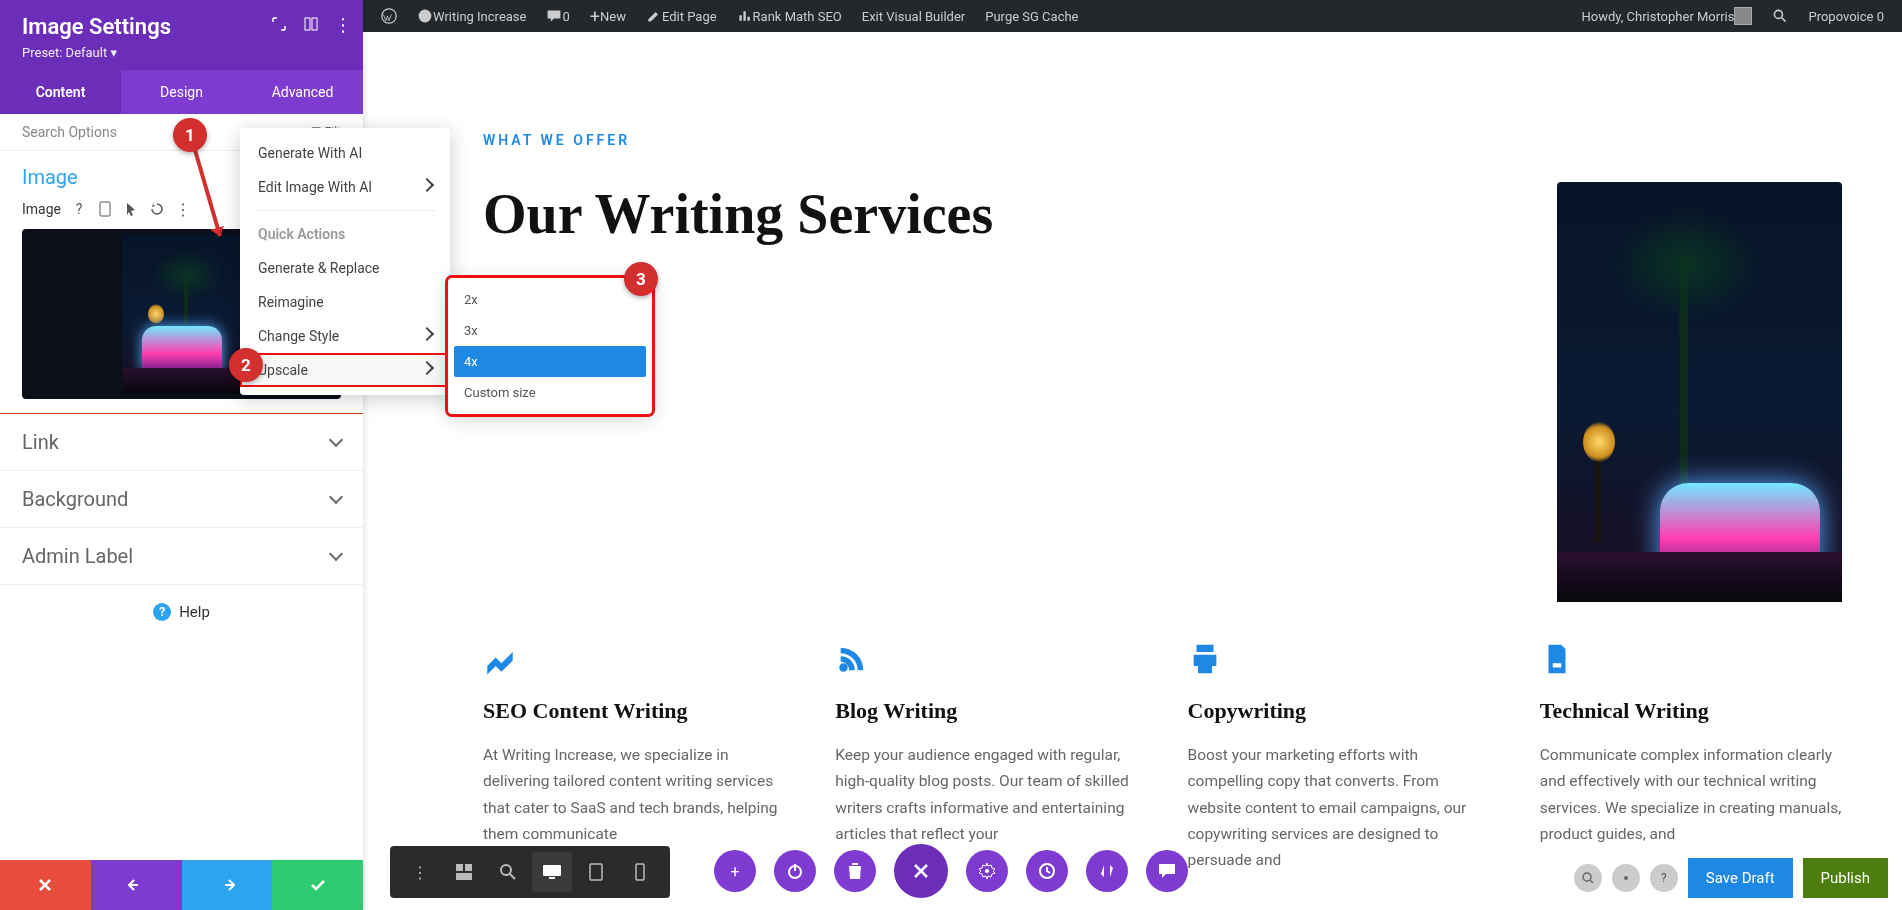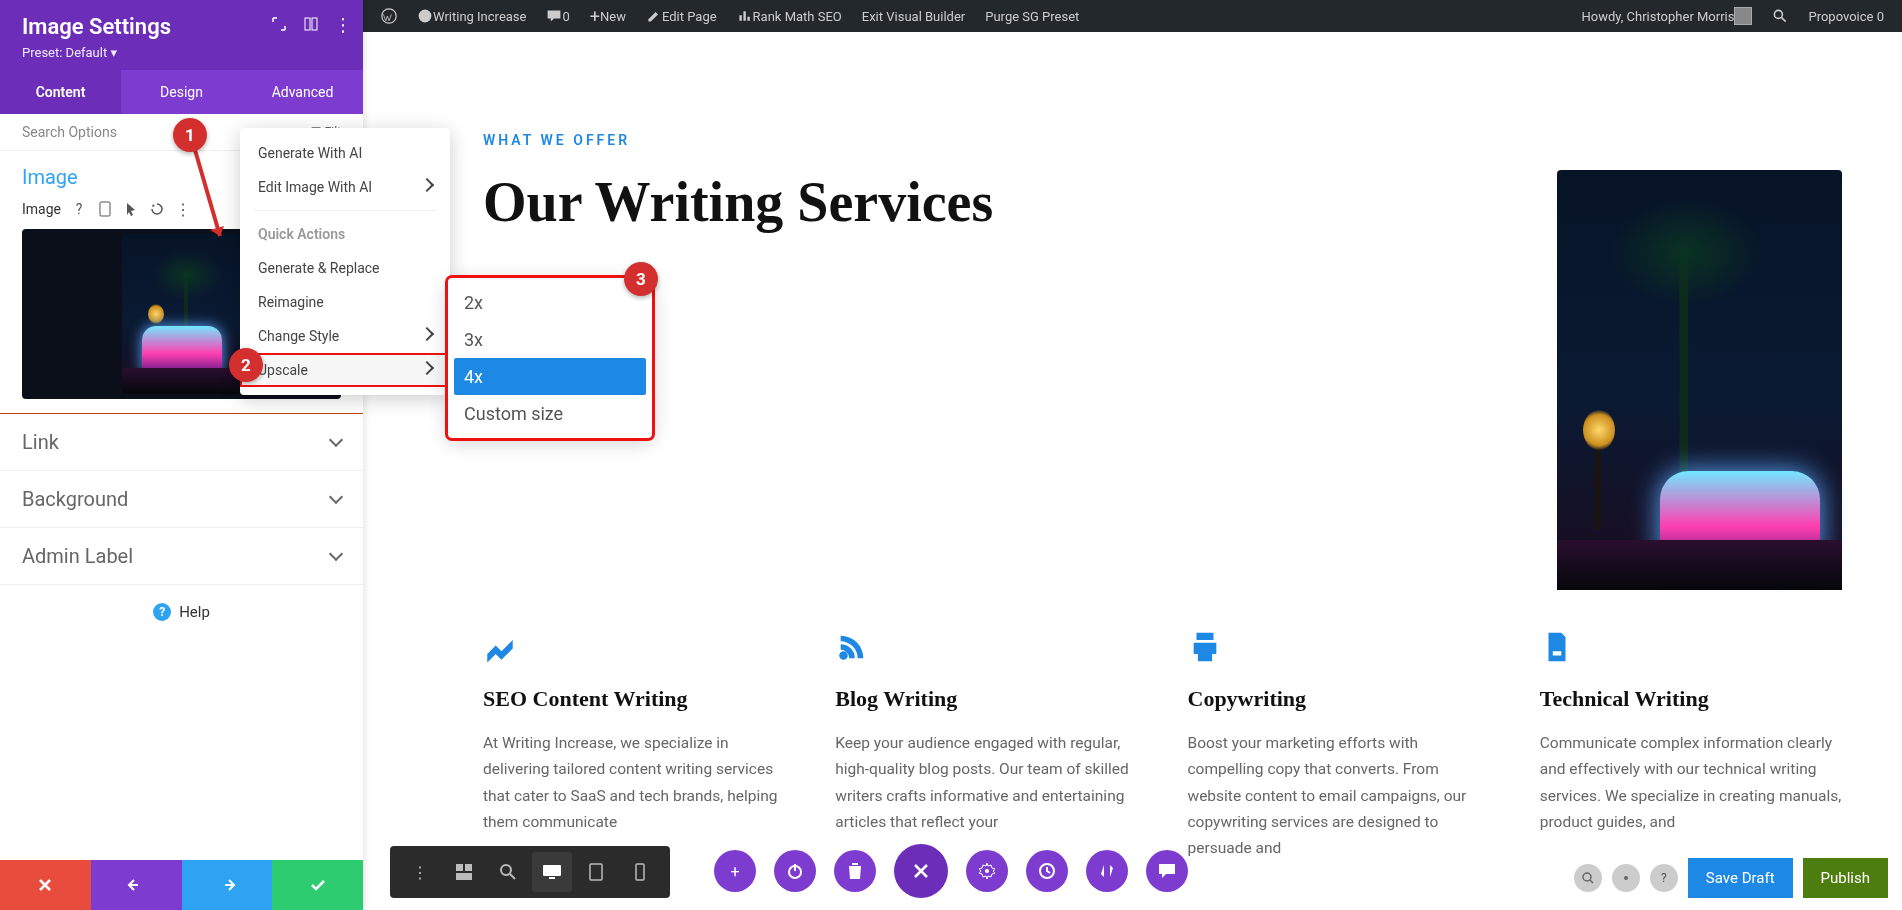--- a/index.html
+++ b/index.html
@@ -32,28 +32,28 @@
 .help-row{display:flex;align-items:center;justify-content:center;gap:8px;padding:18px 0;color:#333;font-size:15px}
 .help-row .qm{width:18px;height:18px;border-radius:50%;background:#2ea3f2;color:#fff;display:flex;align-items:center;justify-content:center;font-size:12px;font-weight:700}
 .panel-footer{margin-top:auto;display:flex;height:50px}
 .panel-footer div{flex:1;display:flex;align-items:center;justify-content:center;color:#fff;cursor:pointer}
 .pf-close{background:#e74c3c}.pf-undo{background:#7e3bd0}.pf-redo{background:#2ea3f2}.pf-save{background:#2ecc71}
 .context-menu{position:absolute;left:240px;top:128px;width:210px;background:#fff;border-radius:4px;box-shadow:0 4px 20px rgba(0,0,0,.2);padding:8px 0;z-index:30;font-size:14px;color:#444}
 .context-menu .cmi{padding:9px 18px;cursor:pointer;display:flex;align-items:center;justify-content:space-between}
 .context-menu .sep{height:1px;background:#eee;margin:6px 14px}
 .context-menu .hdr{padding:9px 18px;color:#999;font-weight:600}
 .context-menu .cmi.hl{outline:2px solid #e11;outline-offset:-2px;background:#f7f7f7}
-.submenu{position:absolute;left:448px;top:278px;width:204px;background:#fff;border-radius:4px;box-shadow:0 4px 20px rgba(0,0,0,.2);padding:6px;z-index:31;font-size:18px;outline:3px solid #e11}
+.submenu{position:absolute;left:448px;top:278px;width:204px;background:#fff;border-radius:4px;box-shadow:0 4px 20px rgba(0,0,0,.2);padding:6px;z-index:31;font-size:13px;outline:3px solid #e11}
 .submenu .smi{padding:8px 10px;cursor:pointer;border-radius:2px;color:#555}
 .submenu .smi.sel{background:#1e88e5;color:#fff}
 .callout{position:absolute;width:34px;height:34px;border-radius:50%;background:#d32f2f;color:#fff;display:flex;align-items:center;justify-content:center;font-weight:700;font-size:17px;z-index:40;box-shadow:0 2px 5px rgba(0,0,0,.3)}
 .arrow{position:absolute;z-index:39}
 .page{position:absolute;left:363px;top:32px;right:0;bottom:0;background:#fff;overflow:hidden}
 .page-inner{position:absolute;left:120px;top:100px;right:60px}
-.eyebrow{color:#1e88e5;letter-spacing:3px;font-size:14px;font-weight:600;margin-bottom:22px}
+.eyebrow{color:#1e88e5;letter-spacing:3px;font-size:14px;font-weight:600;margin-bottom:34px}
 .hero-row{display:flex;gap:60px;align-items:flex-start}
 .hero-title{font-size:56px;font-weight:700;color:#111;font-family:Georgia,serif}
 .hero-img{width:285px;height:420px;background:linear-gradient(180deg,#071427 0%,#0a1a33 55%,#1a0b1f 100%);border-radius:4px;position:relative;flex-shrink:0}
 .services{display:flex;gap:50px;margin-top:40px}
 .svc{flex:1}
 .svc .sicon{width:34px;height:34px;color:#1e88e5;margin-bottom:22px}
 .svc h3{font-size:22px;font-weight:700;color:#111;font-family:Georgia,serif;margin-bottom:18px}
 .svc p{font-size:15.5px;color:#666;line-height:1.7}
 .float-bar{position:absolute;left:390px;bottom:12px;height:52px;background:#2b2b2b;border-radius:4px;display:flex;align-items:center;padding:0 10px;gap:4px;z-index:15}
 .float-bar .fbi{width:40px;height:40px;display:flex;align-items:center;justify-content:center;color:#bbb;cursor:pointer;border-radius:3px}
@@ -112,21 +112,21 @@
   <div class="wbi">
       <svg viewBox="0 0 20 20">
         <path d="M3 16h3V9H3zm5 0h3V4H8zm5 0h3v-5h-3z" fill="#ccc"></path>
       </svg>
       <span>Rank Math SEO</span>
     </div>
   <div class="wbi">
       <span>Exit Visual Builder</span>
     </div>
   <div class="wbi">
-      <span>Purge SG Preset</span>
+      <span>Purge SG Cache</span>
     </div>
   <div class="spacer"></div>
   <div class="wbi">
       <span>Howdy, Christopher Morris</span>
       <span class="avatar"></span>
     </div>
   <div class="wbi">
       <svg viewBox="0 0 20 20">
         <circle cx="8" cy="8" r="5" fill="none" stroke="#ccc" stroke-width="2"></circle>
         <path d="M12 12l5 5" stroke="#ccc" stroke-width="2"></path>

